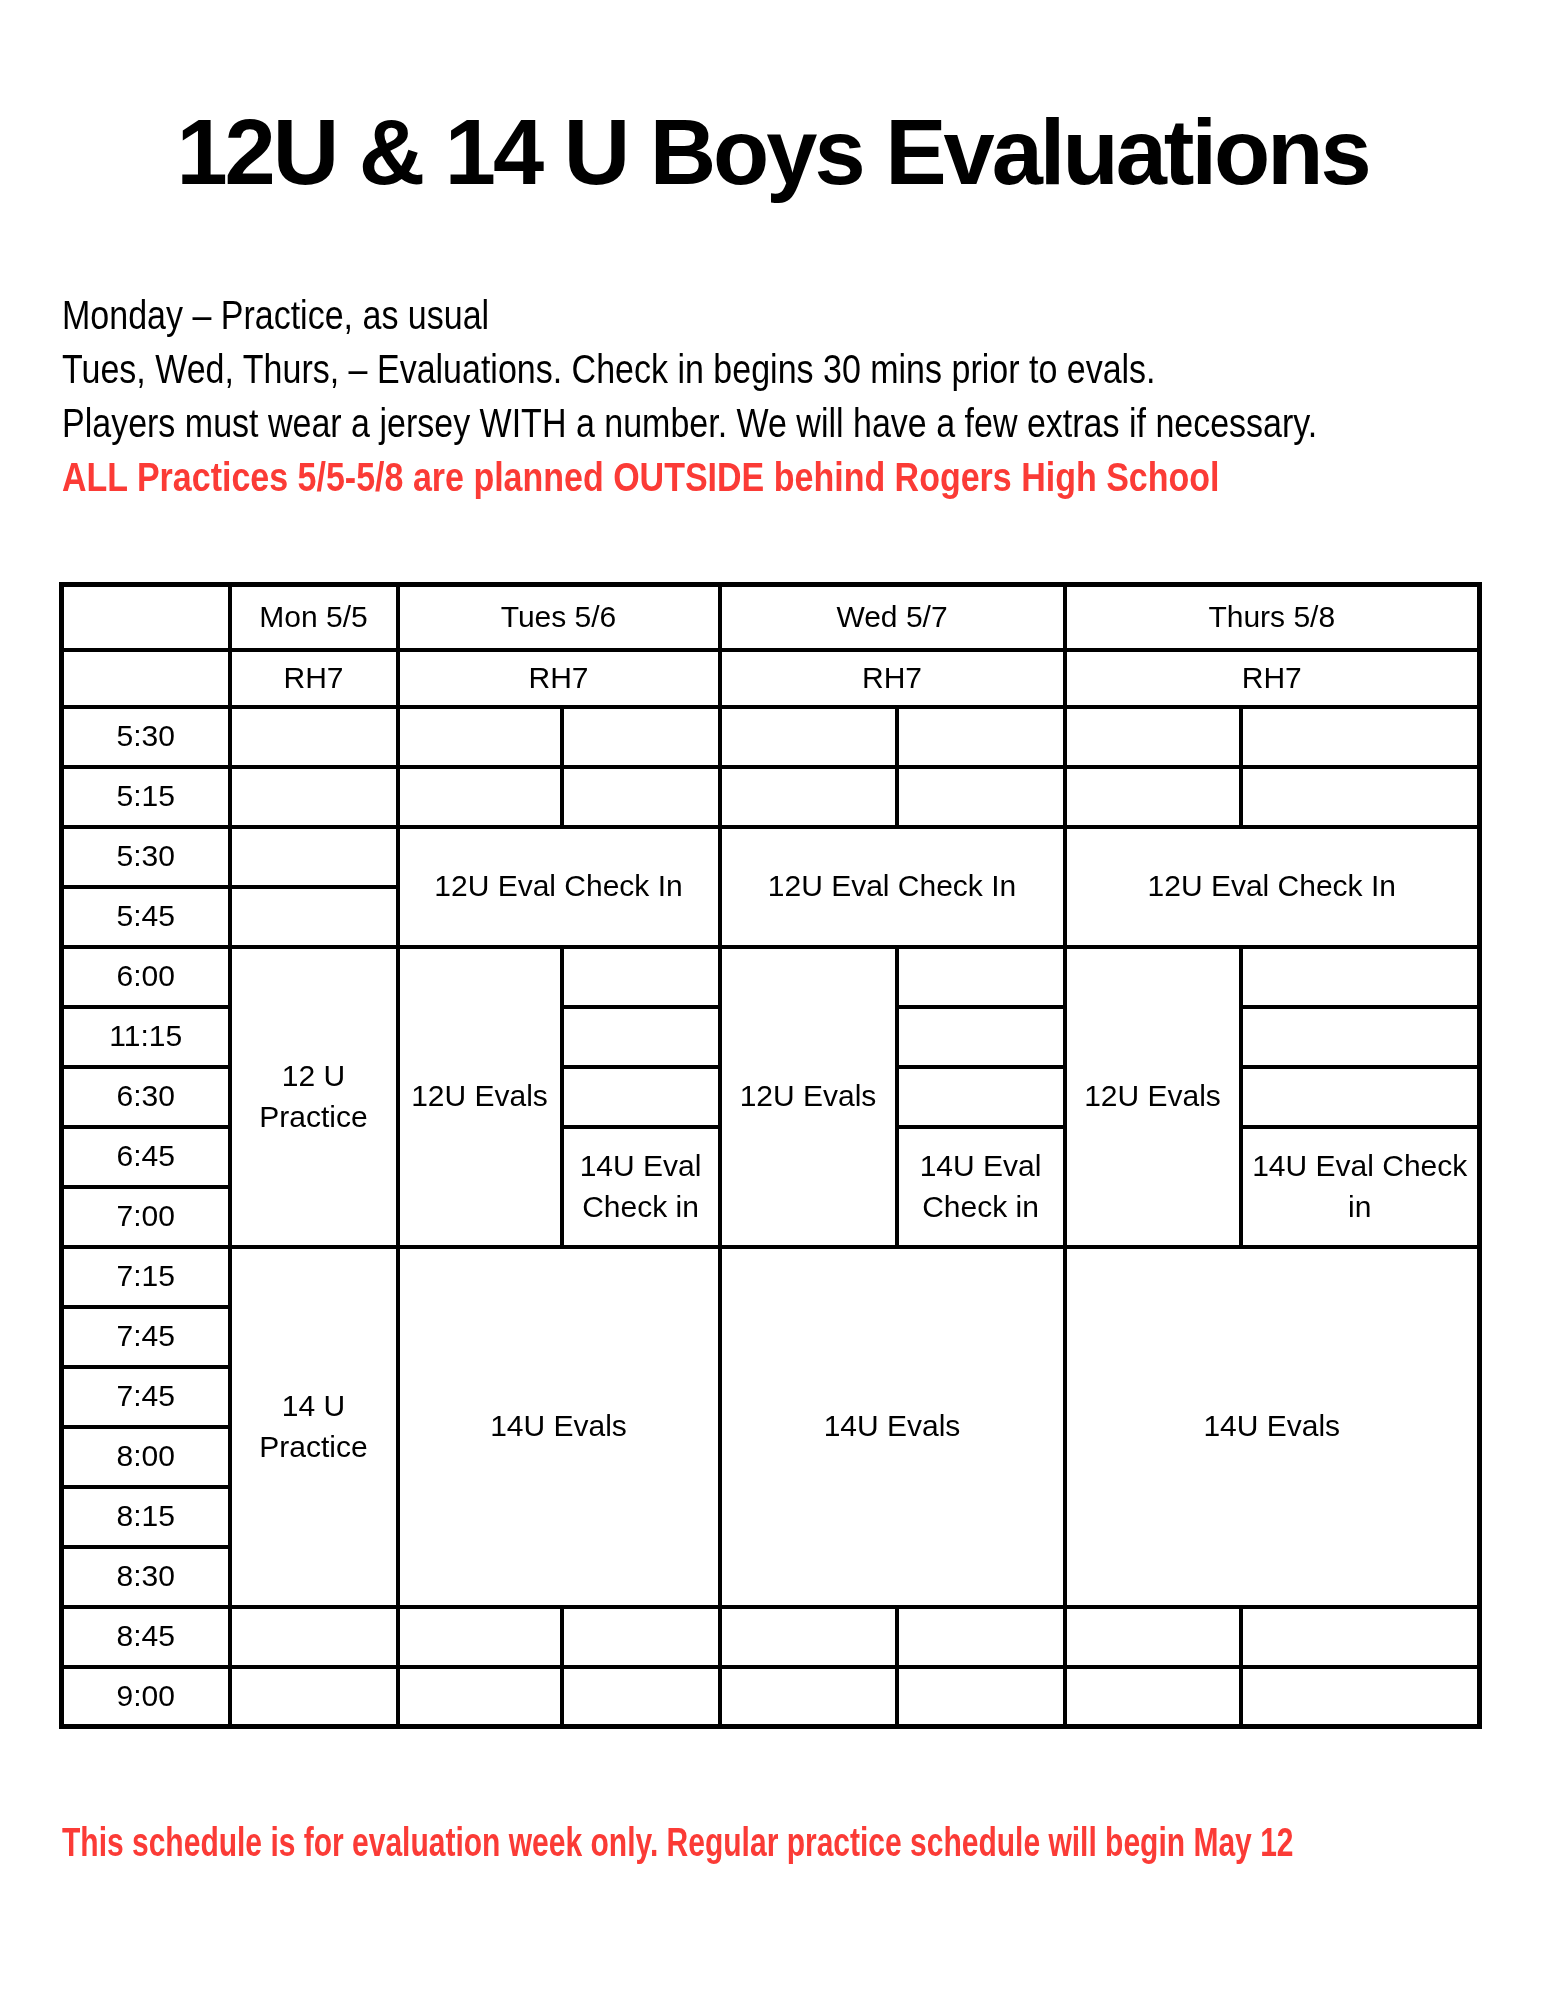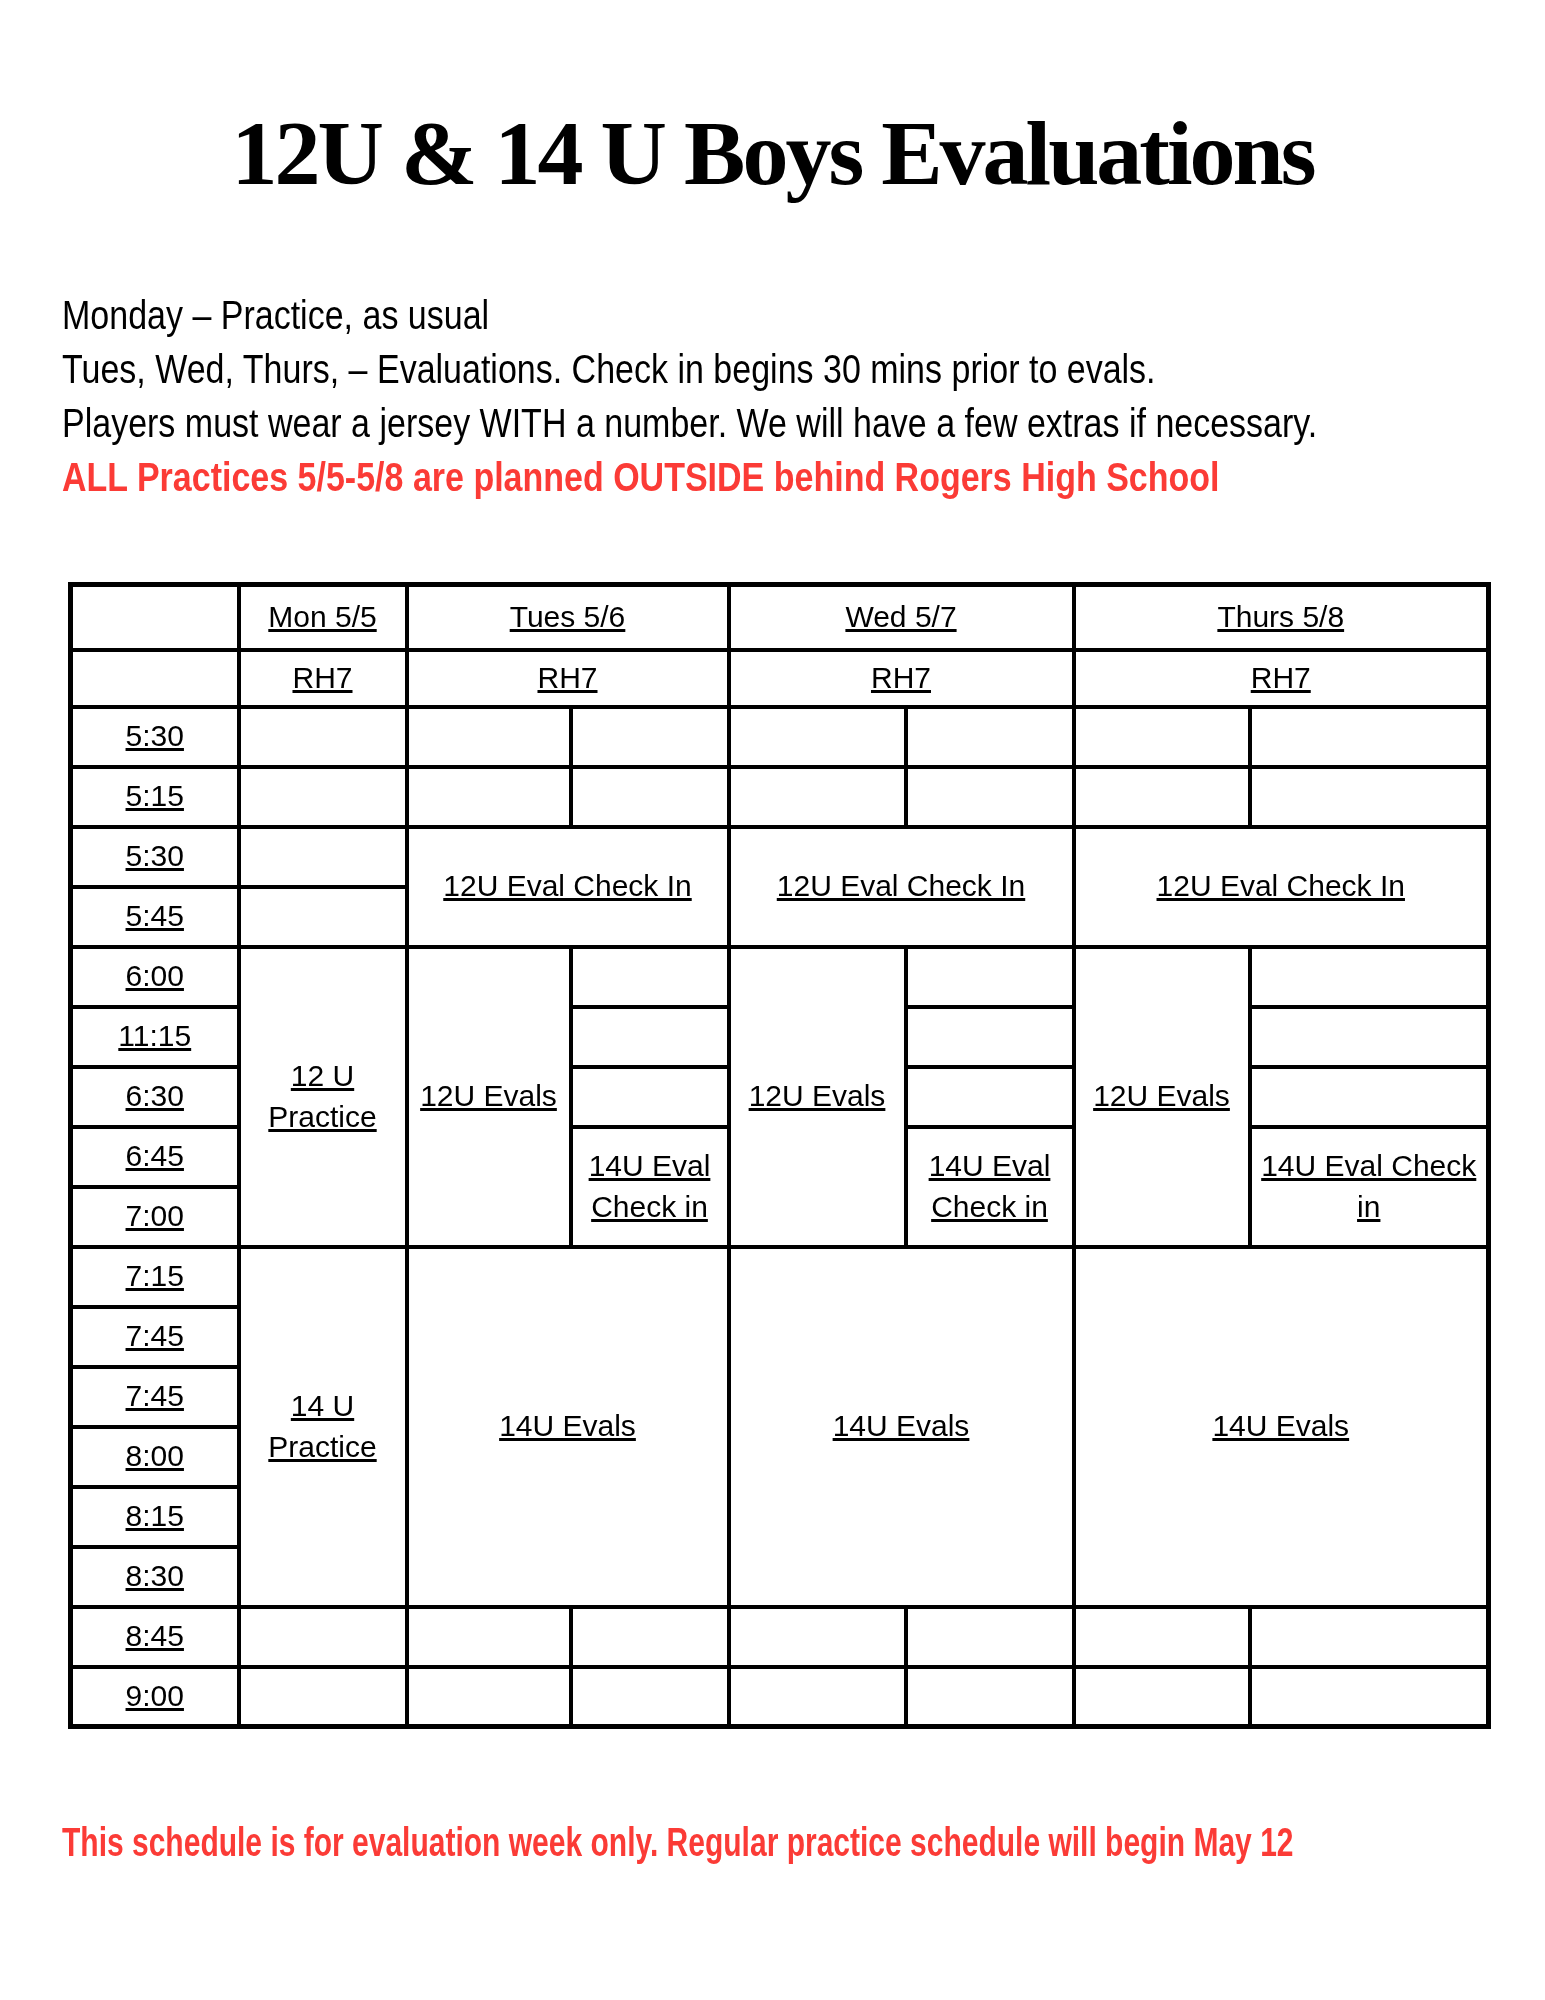--- a/index.html
+++ b/index.html
@@ -17,21 +17,20 @@
   .title {
     position: absolute;
     top: 100px;
     left: 0;
     width: 1545px;
     text-align: center;
     font-size: 92px;
     font-weight: 700;
     letter-spacing: -3px;
     white-space: nowrap;
-    font-family: Liberation Serif, serif;
   }
 
   .intro {
     position: absolute;
     left: 62px;
     top: 288px;
   }
   .intro .line {
     display: block;
     height: 54px;
@@ -41,26 +40,25 @@
     transform: scaleX(0.85);
     transform-origin: 0 50%;
   }
   .warning {
     color: #fb3b36;
     font-weight: 700;
   }
 
   table.sched {
     position: absolute;
-    left: 68px;
+    left: 59px;
     top: 582px;
     border-collapse: collapse;
     table-layout: fixed;
     border: 5px solid #000;
-    text-decoration: underline;
   }
   table.sched td {
     border: 4px solid #000;
     text-align: center;
     vertical-align: middle;
     padding: 0;
     font-size: 30px;
     line-height: 1.35;
     overflow: hidden;
   }

